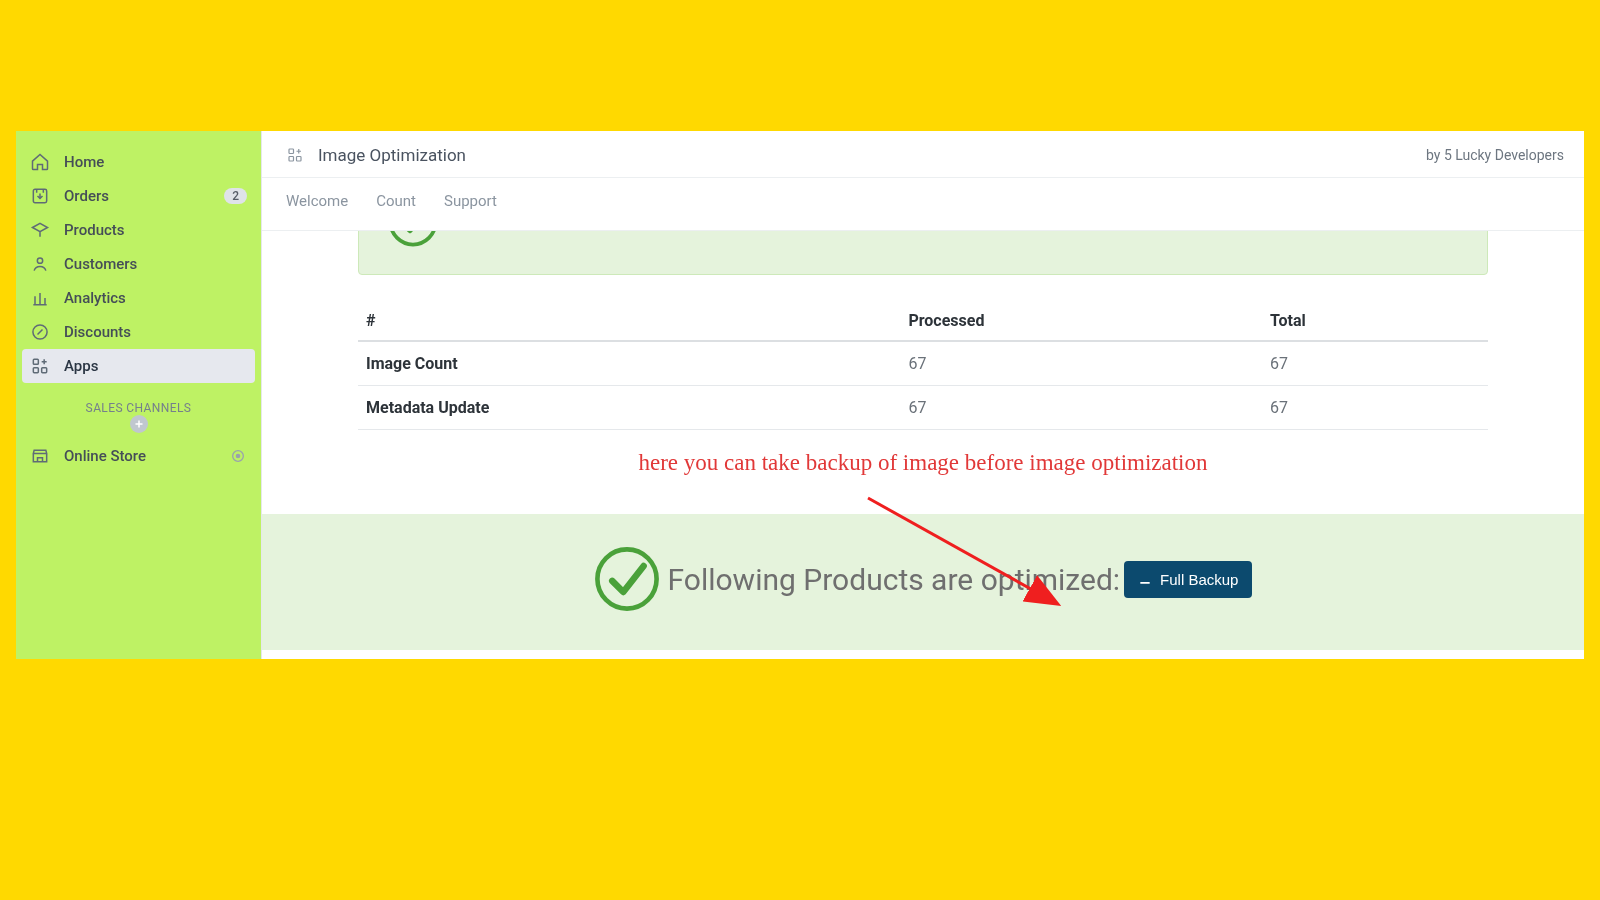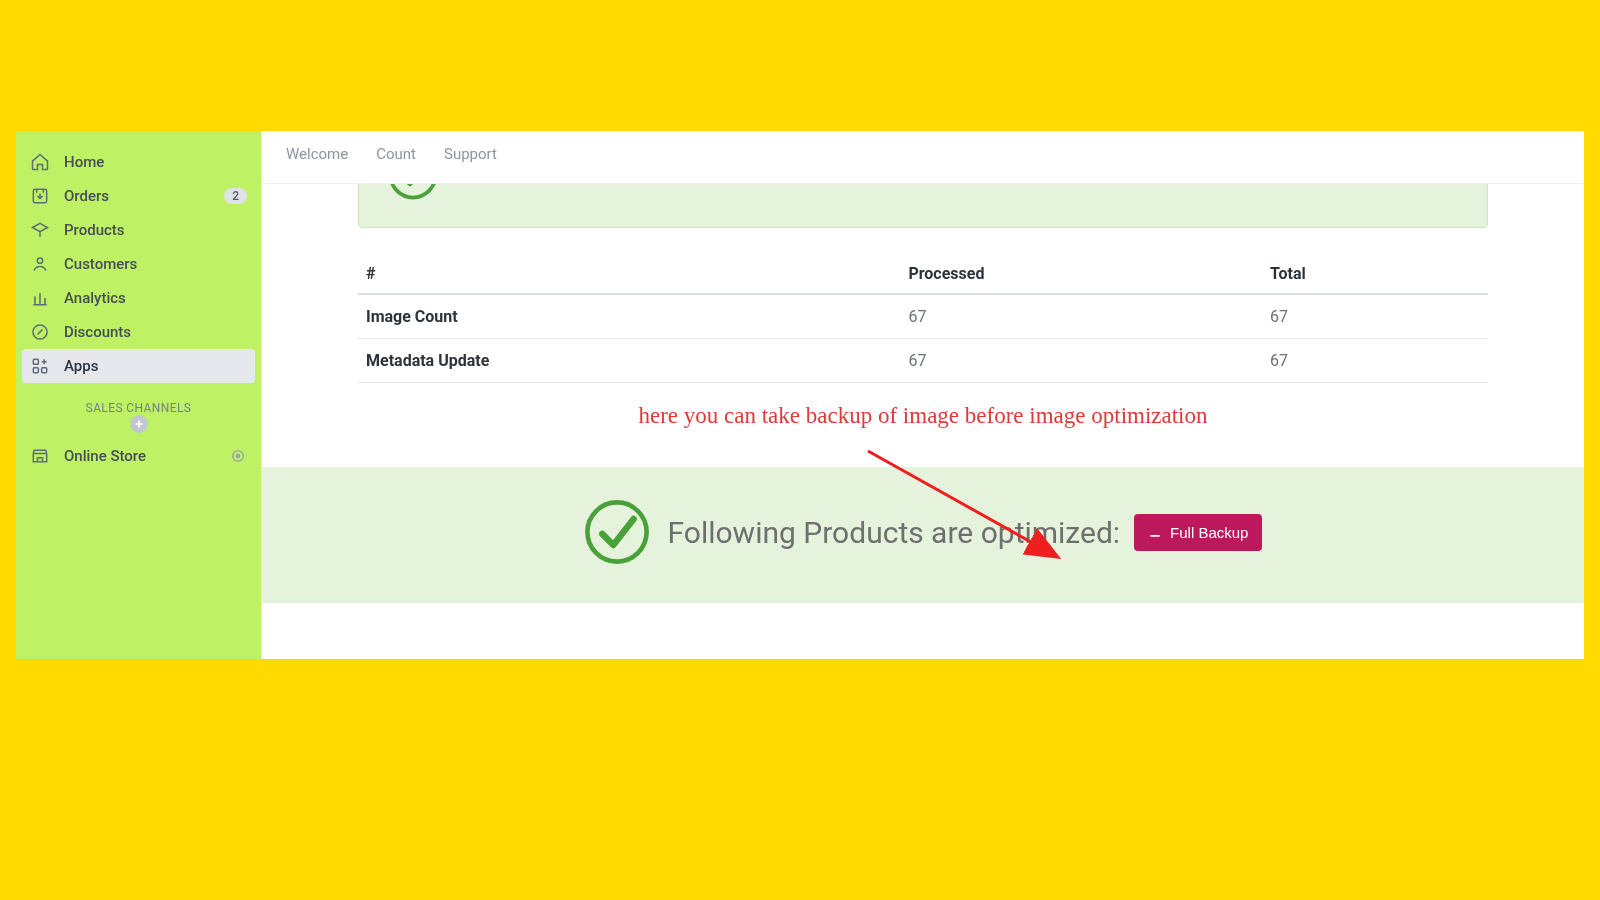--- a/index.html
+++ b/index.html
@@ -179,31 +179,31 @@
     pointer-events: none;
   }
   
   .bottom-banner {
     margin-top: 38px;
     background: #e5f3dc;
     padding: 28px 4px 34px 0;
     display:flex;
     align-items:center;
     justify-content:center;
-    gap: 14px;
+    gap: 4px;
   }
   .big-check {
     width: 74px; height: 74px;
   }
   .banner-text {
     font-size: 30px;
     color: #6f6f6f;
   }
   .backup-btn {
-    background: #be185d;
+    background: #0c4a6e;
     color: #fff;
     font-size: 15px;
     border: none;
     border-radius: 4px;
     padding: 10px 14px;
     display: inline-flex;
     align-items: center;
     gap: 8px;
     cursor: pointer;
   }
@@ -298,20 +298,32 @@
       <span class="trailing-icon">
         <svg viewBox="0 0 24 24" width="16" height="16" fill="none" stroke="currentColor" stroke-width="2">
             <circle cx="12" cy="12" r="8"></circle>
             <circle cx="12" cy="12" r="2.5" fill="currentColor"></circle>
           </svg>
       </span>
     </div>
   </div>
 
   <div class="main">
+    <div class="app-header">
+      <span class="apps-icon">
+        <svg viewBox="0 0 24 24" width="18" height="18" fill="none" stroke="currentColor" stroke-width="1.6">
+            <rect x="4" y="4" width="6" height="6" rx="1"></rect>
+            <rect x="4" y="14" width="6" height="6" rx="1"></rect>
+            <rect x="14" y="14" width="6" height="6" rx="1"></rect>
+            <path d="M17 4v6m-3-3h6"></path>
+          </svg>
+      </span>
+      <span class="title">Image Optimization</span>
+      <span class="by">by 5 Lucky Developers</span>
+    </div>
     <div class="subnav">
       <span>Welcome</span>
       <span>Count</span>
       <span>Support</span>
     </div>
 
     <div class="content-scroll">
       <div class="inner">
 
         <div class="alert-top">

